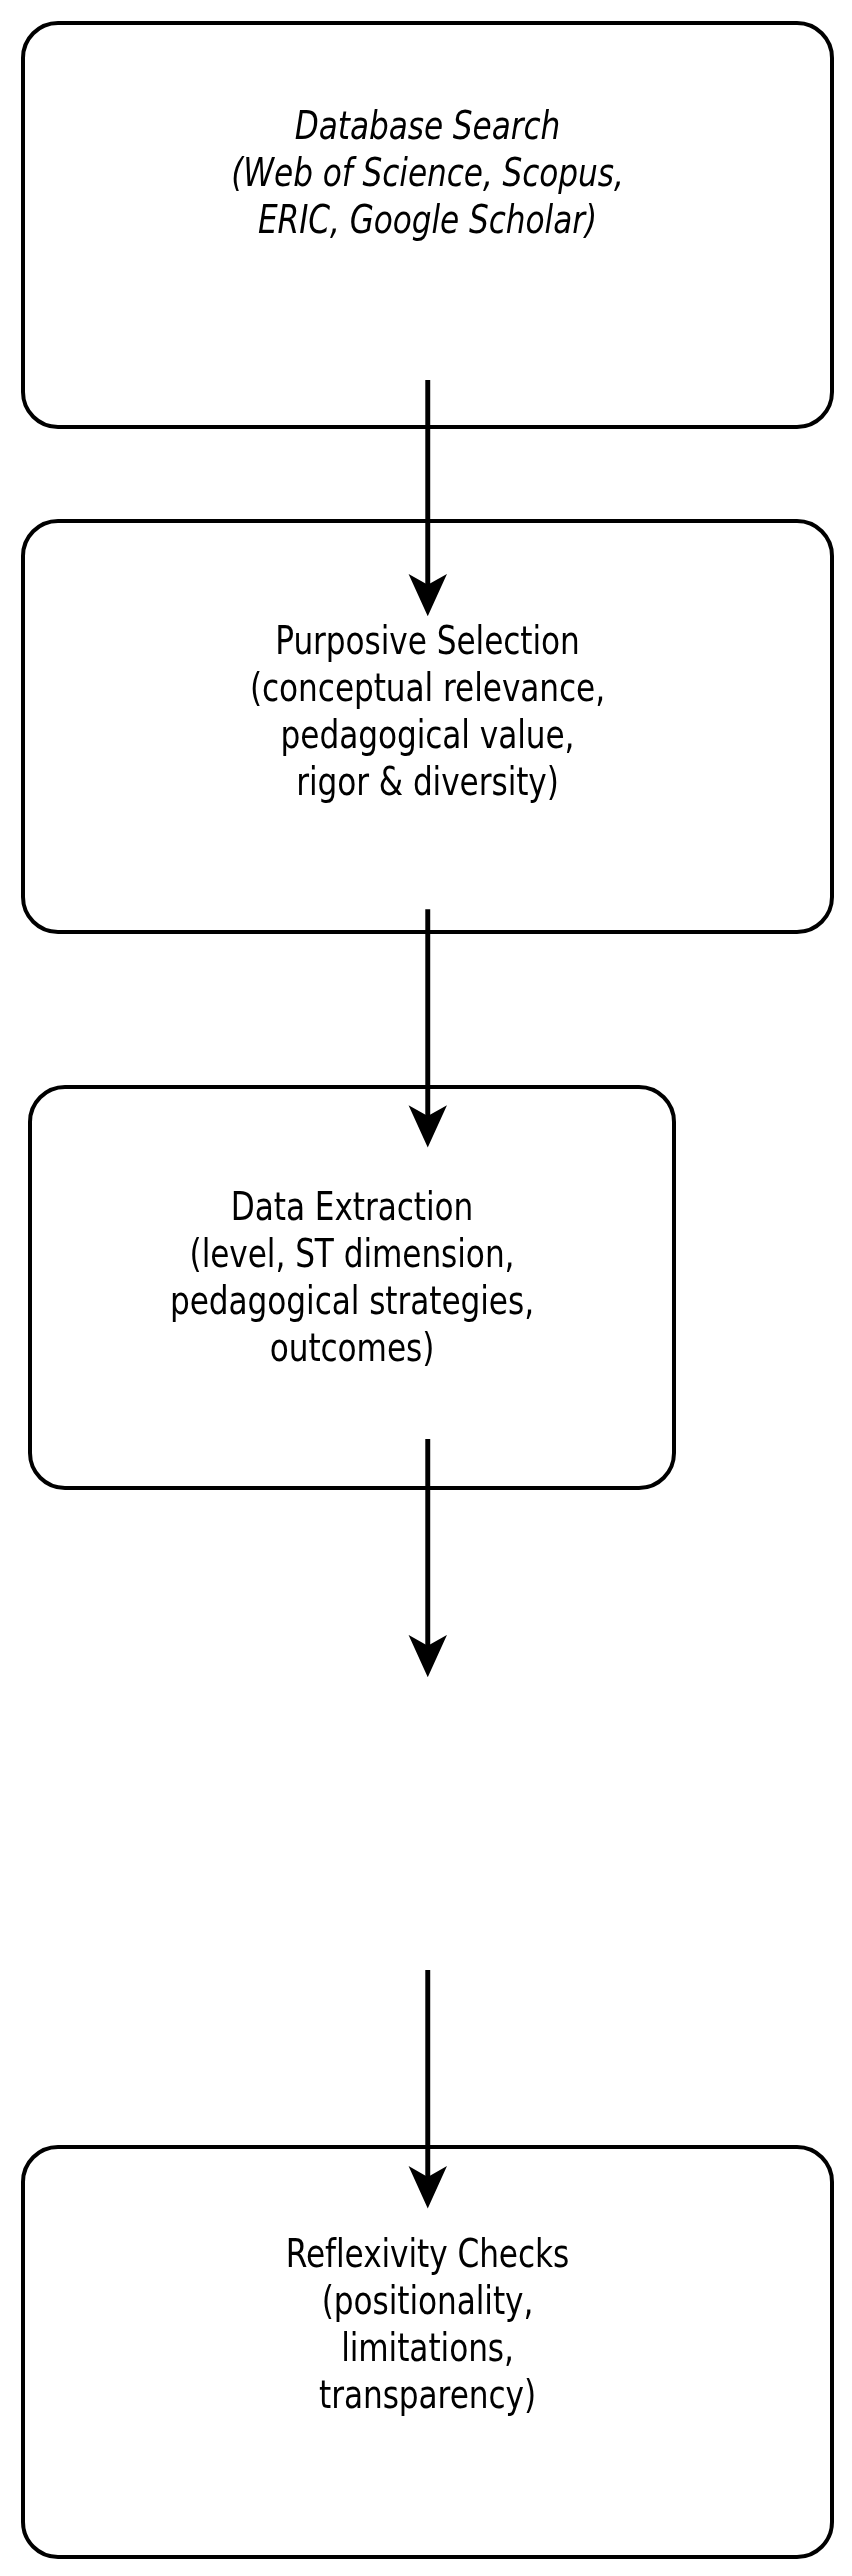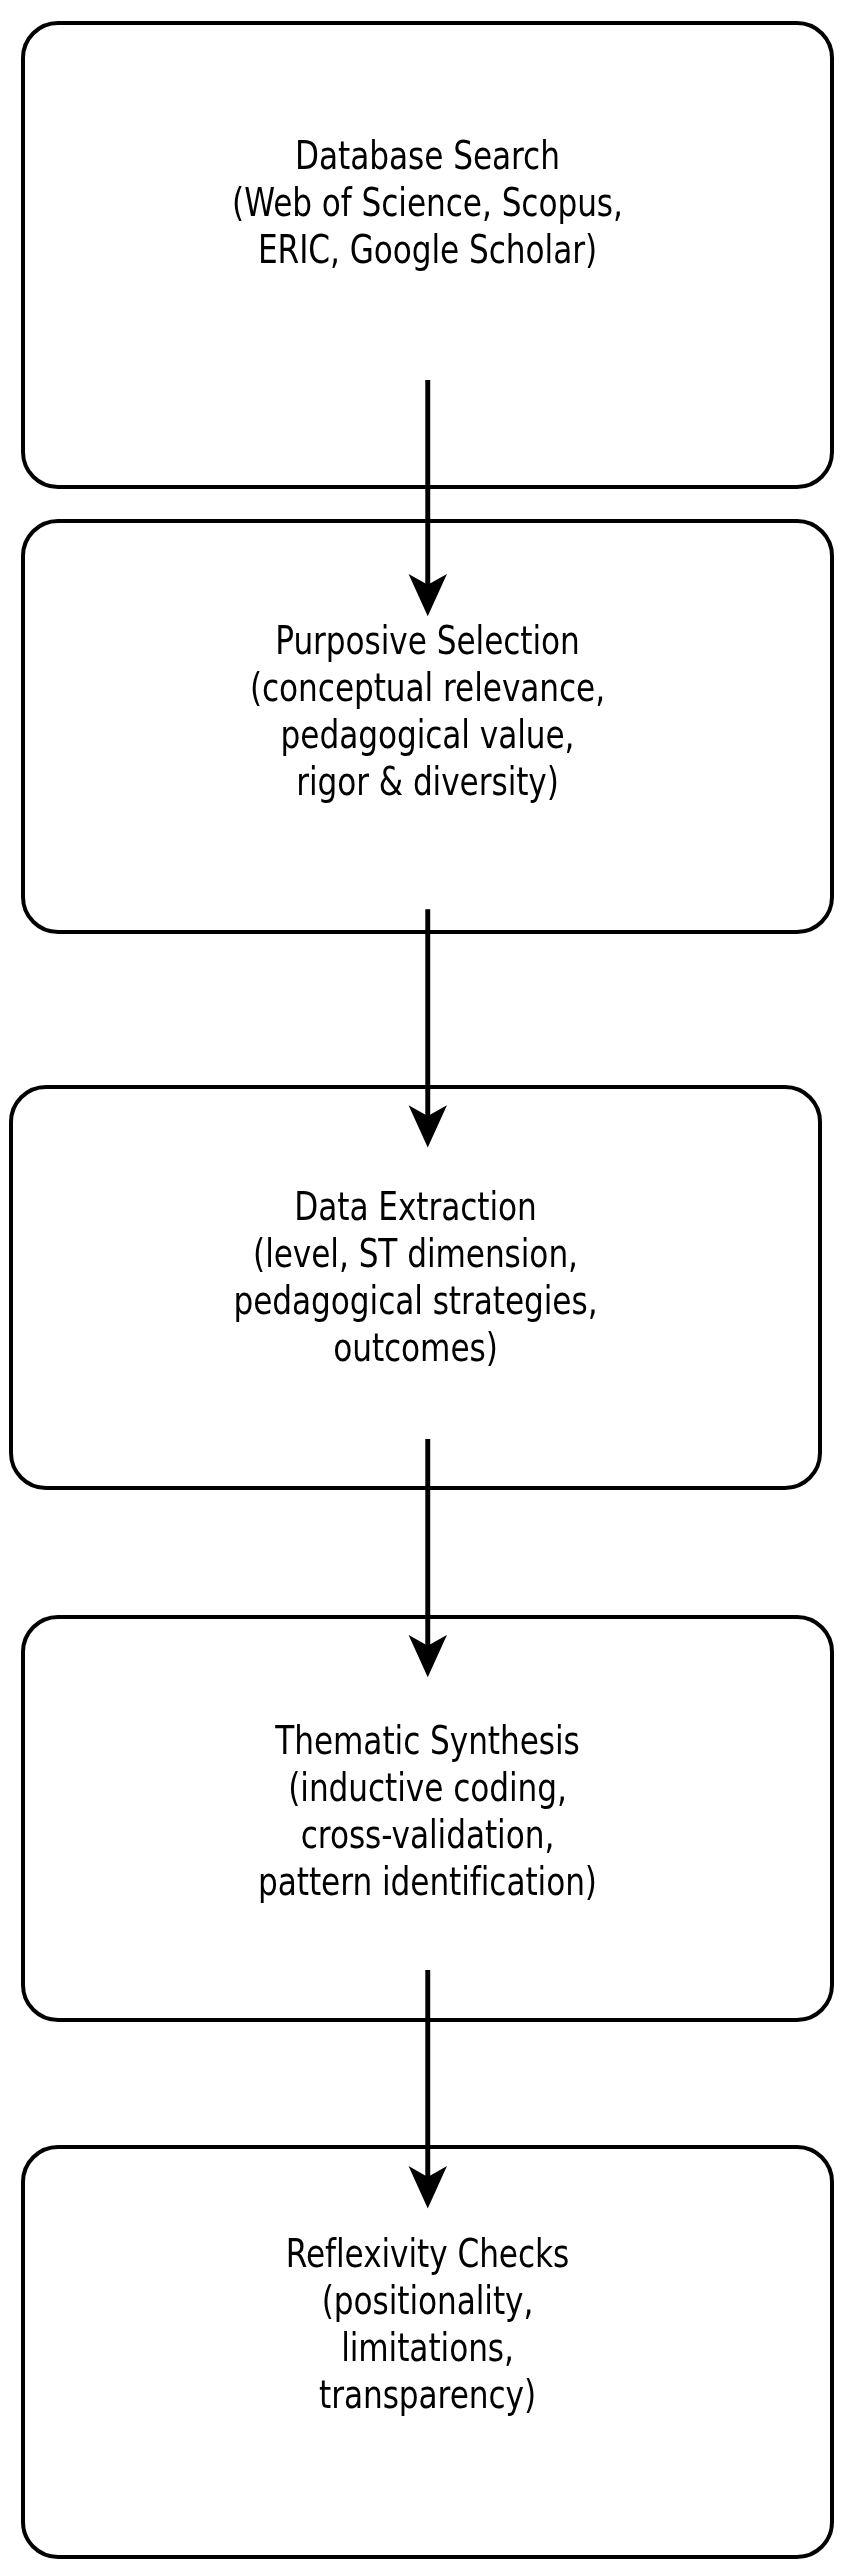--- a/index.html
+++ b/index.html
@@ -42,25 +42,25 @@
     font-family: "DejaVu Sans", "Liberation Sans", sans-serif;
     font-size: 39px;
     line-height: 47px;
     color: #000000;
     letter-spacing: -0.1px;
     white-space: pre-line;
     transform: scaleX(0.80);
     transform-origin: center center;
   }
   
-  .n1 { left: 21px;  top: 21px;   width: 813px; height: 468px; }
+  .n1 { left: 21px;  top: 21px;   width: 813px; height: 408px; font-style: italic; }
   .n1 .node-label { margin-bottom: 106px; }
   .n2 { left: 21px;  top: 519px;  width: 813px; height: 415px; }
   .n2 .node-label { margin-bottom: 32px; }
-  .n3 { left: 9px;  top: 1085px; width: 813px; height: 405px; }
+  .n3 { left: 28px;  top: 1085px; width: 648px; height: 405px; }
   .n3 .node-label { margin-bottom: 21px; }
   .n4 { left: 21px;  top: 1615px; width: 813px; height: 407px; }
   .n4 .node-label { margin-bottom: 15.5px; }
   .n5 { left: 21px;  top: 2145px; width: 813px; height: 414px; }
   .n5 .node-label { margin-bottom: 56px; }
 </style>
 </head>
 <body>
 
 <div id="flowchart">
@@ -94,26 +94,20 @@
 rigor &amp; diversity)</div>
   </div>
 
   <div class="node-box n3">
     <div class="node-label">Data Extraction
 (level, ST dimension,
 pedagogical strategies,
 outcomes)</div>
   </div>
 
-  <div class="node-box n4">
-    <div class="node-label">Thematic Synthesis
-(inductive coding,
-cross-validation,
-pattern identification)</div>
-  </div>
 
   <div class="node-box n5">
     <div class="node-label">Reflexivity Checks
 (positionality,
 limitations,
 transparency)</div>
   </div>
 
 </div>
 

